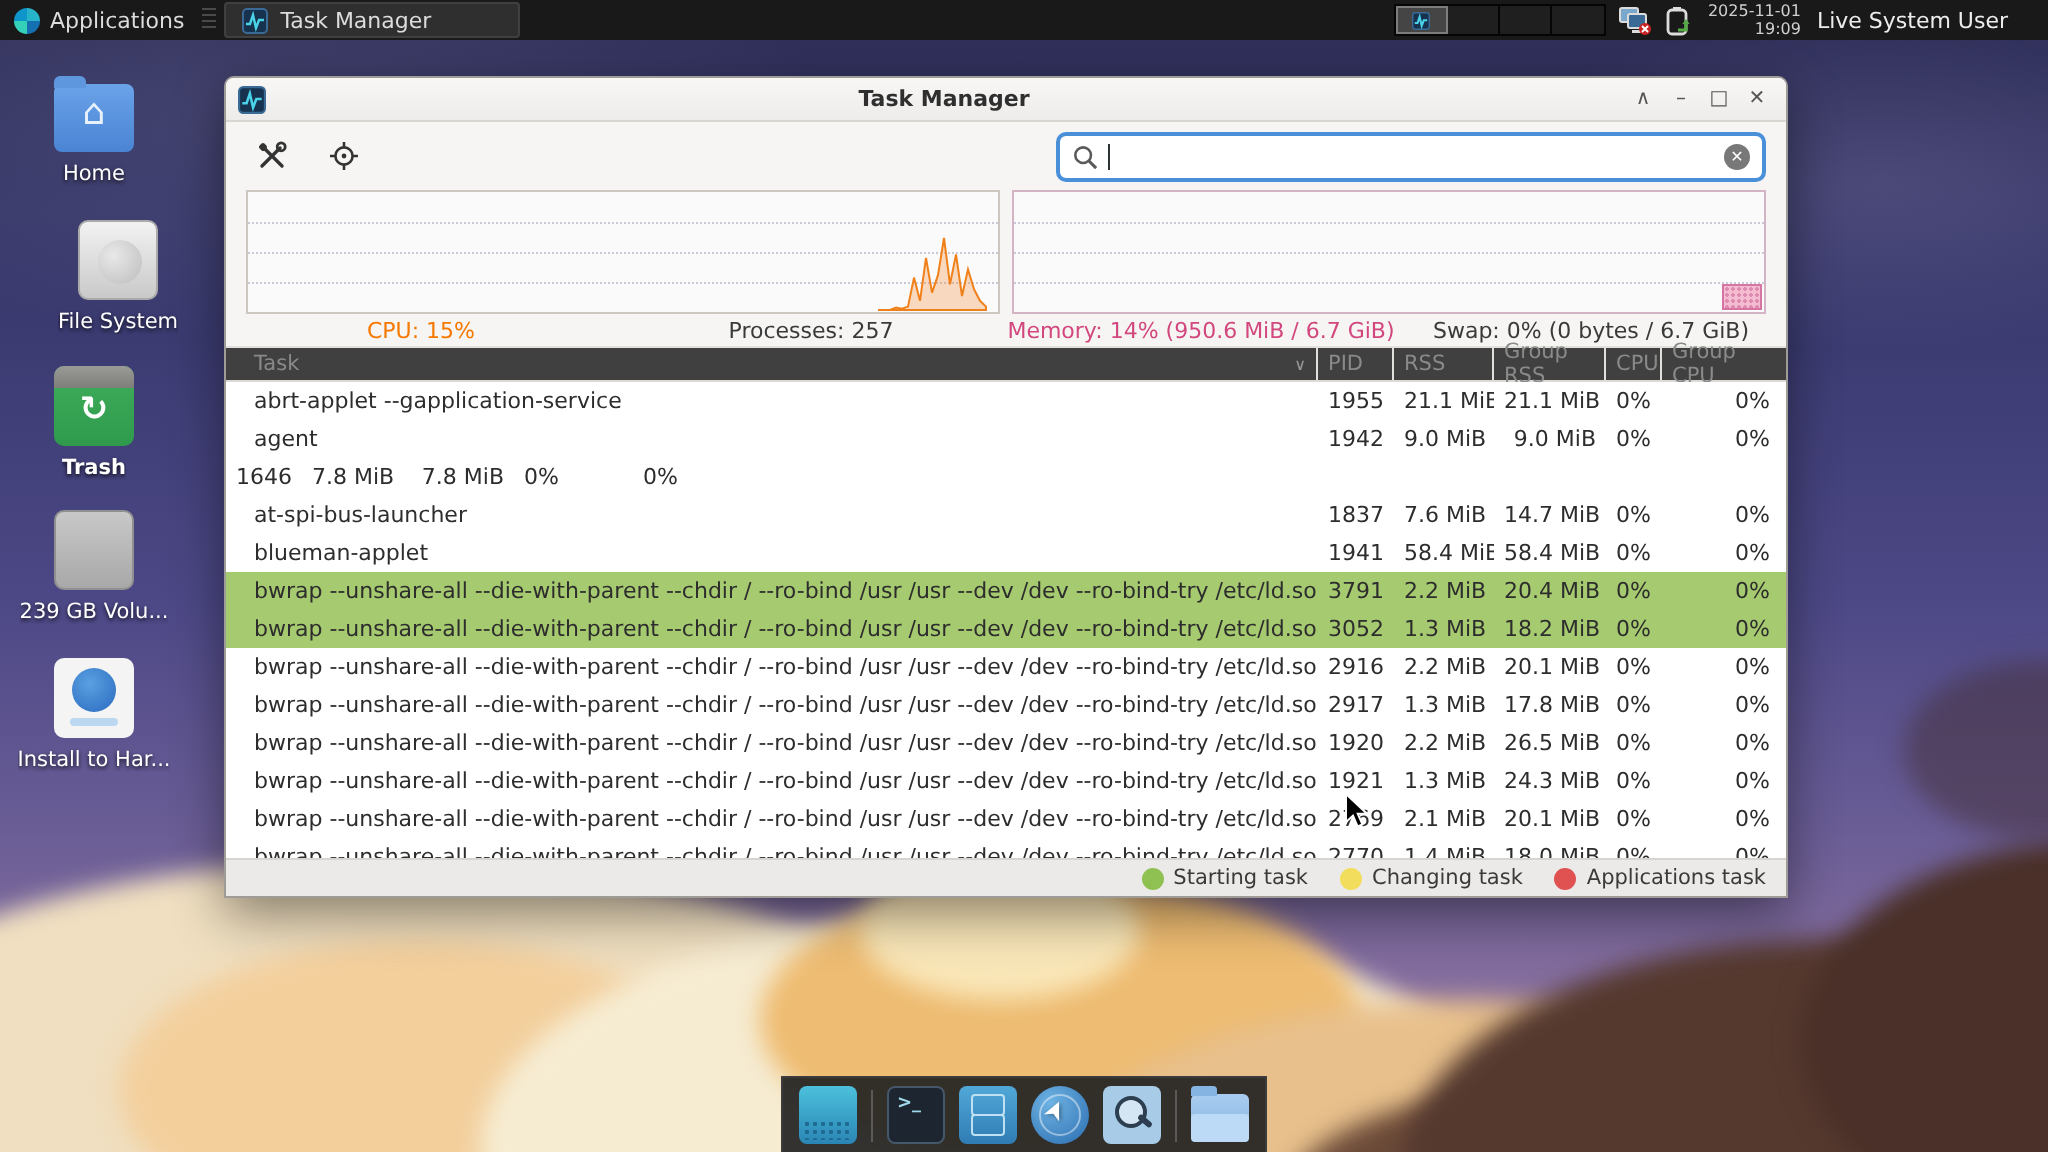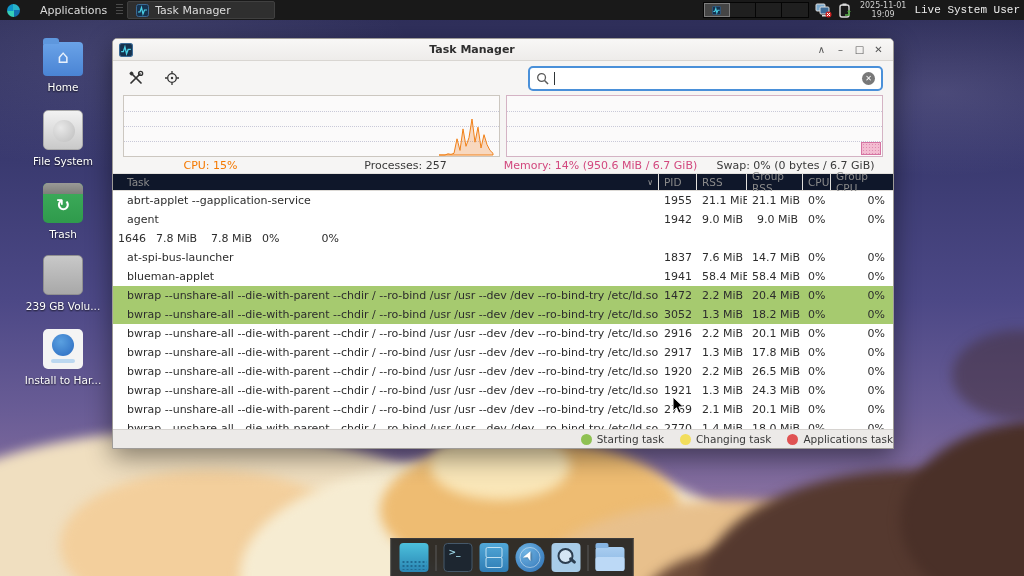--- a/index.html
+++ b/index.html
@@ -21,59 +21,59 @@
   .c5 { left:520px; top:500px; width:420px; height:200px; background:#e8c08c; }
   .c6 { left:700px; top:470px; width:420px; height:240px; background:#55392f; }
   .c7 { left:900px; top:420px; width:300px; height:200px; background:#4a3028; }
   .c8 { left:640px; top:545px; width:260px; height:120px; background:#6b4a38; }
   .c9 { left:952px; top:330px; width:140px; height:90px;  background:rgba(70,50,60,.55); }
   .c10{ left:430px; top:430px; width:140px; height:70px;  background:#f9e6b8; }
 
   
   .panel { position:absolute; left:0; top:0; width:1024px; height:20px; background:#191919;
     display:flex; align-items:center; color:#dcdcdc; font-size:11px; z-index:40; }
-  .apps-btn { display:flex; align-items:center; gap:20px; padding:0 7px; height:100%; cursor:default; }
+  .apps-btn { display:flex; align-items:center; gap:5px; padding:0 7px; height:100%; cursor:default; }
   .pinwheel { width:13px; height:13px; border-radius:50%;
     background:conic-gradient(#27b3c9 0 25%, #1470b0 25% 50%, #35d0b8 50% 75%, #0e95c9 75% 100%); }
   .drag-handle { width:7px; height:12px; margin:0 2px;
     background:repeating-linear-gradient(180deg,#4a4a4a 0 1px, transparent 1px 3px); }
   .task-btn { display:flex; align-items:center; gap:6px; height:18px; margin:1px 0 1px 2px; padding:0 8px;
     width:148px; background:#2f2f2f; border:1px solid #404040; border-radius:2px; }
   .panel-spacer { flex:1; }
   .pager { display:flex; height:16px; margin-right:6px; border:1px solid #050505; }
   .pager-cell { width:26px; height:100%; background:#1f1f1f; border-right:1px solid #050505;
     display:flex; align-items:center; justify-content:center; }
   .pager-cell:last-child { border-right:none; }
   .pager-cell.active { background:#454545; outline:1px solid #7d7d7d; outline-offset:-1px; }
   .tray { display:flex; align-items:center; gap:6px; margin-right:8px; }
-  .clock { text-align:center; font-size:8px; line-height:1.15; color:#cfcfcf; margin-right:8px; }
-  .user-label { font-size:11px; color:#ececec; margin-right:4px; white-space:nowrap;font-family:Liberation Mono, monospace; }
+  .clock { text-align:right; font-size:8px; line-height:1.15; color:#cfcfcf; margin-right:8px; }
+  .user-label { font-size:11px; color:#ececec; margin-right:20px; white-space:nowrap; }
 
   .mini-app-icon, .tm-icon { display:block; }
 
   
   .desktop-icons { position:absolute; left:12px; top:34px; width:70px; z-index:5; }
-  .dicon-item { position:absolute; left:16px; width:70px; display:flex; flex-direction:column; align-items:center; gap:5px; }
+  .dicon-item { position:absolute; left:0; width:70px; display:flex; flex-direction:column; align-items:center; gap:5px; }
   .dicon { width:40px; height:40px; position:relative; }
   .dicon-label { font-size:10.5px; color:#fff; text-shadow:0 1px 2px rgba(0,0,0,.85); white-space:nowrap; max-width:78px; overflow:hidden; }
   .dicon-home { background:linear-gradient(180deg,#6aa3e8,#4a84d4); border-radius:4px; margin-top:4px; height:34px; }
   .dicon-home::before { content:""; position:absolute; left:0; top:-4px; width:16px; height:6px; background:#5e97dd; border-radius:3px 3px 0 0; }
   .dicon-home::after { content:"⌂"; position:absolute; left:0; right:0; top:4px; text-align:center; color:#e8f1fc; font-size:18px; }
   .dicon-filesystem { background:linear-gradient(180deg,#f2f2f2,#c9c9c9); border-radius:5px; border:1px solid #aaa; }
   .dicon-filesystem::after { content:""; position:absolute; left:9px; top:9px; width:22px; height:22px; border-radius:50%;
      background:radial-gradient(circle at 35% 35%, #e8e8e8, #bdbdbd); }
   .dicon-trash { background:linear-gradient(180deg,#3fae5c,#2f9a4c); border-radius:5px; }
   .dicon-trash::before { content:""; position:absolute; left:0; top:0; width:100%; height:11px; background:linear-gradient(180deg,#9a9a96,#7e7e7a); border-radius:5px 5px 0 0; }
   .dicon-trash::after { content:"↻"; position:absolute; left:0; right:0; top:12px; text-align:center; color:#fff; font-size:17px; font-weight:bold; }
   .dicon-volume { background:linear-gradient(180deg,#c8c8c8,#a8a8a8); border-radius:5px; border:1px solid #909090; }
   .dicon-installer { background:#f4f4f4; border-radius:5px; }
   .dicon-installer::before { content:""; position:absolute; left:9px; top:5px; width:22px; height:22px; border-radius:50%;
      background:radial-gradient(circle at 40% 35%, #5aa0e0, #2a6ac0); }
   .dicon-installer::after { content:""; position:absolute; left:8px; bottom:6px; width:24px; height:4px; background:#bcd8f0; border-radius:2px; }
-  .di-0 { top:4px; } .di-1 { top:76px; } .di-2 { top:149px; } .di-3 { top:221px; } .di-4 { top:295px; }
+  .di-0 { top:4px; } .di-1 { top:76px;margin-left:12px; } .di-2 { top:149px;font-weight:bold; } .di-3 { top:221px; } .di-4 { top:295px; }
 
   
   .window { position:absolute; left:112px; top:38px; width:782px; height:411px; background:#f6f5f4;
     border:1px solid #9f9c98; border-radius:5px 5px 0 0; box-shadow:0 8px 26px rgba(0,0,0,.45); z-index:20;
     display:flex; flex-direction:column; overflow:hidden; }
   .titlebar { height:22px; background:linear-gradient(180deg,#f8f7f6,#eeecea); border-bottom:1px solid #d9d6d2;
     display:flex; align-items:center; padding:0 6px; flex:none; }
   .title-text { flex:1; text-align:center; font-size:11px; font-weight:bold; color:#2f2f2f; }
   .tb-btn { width:17px; height:16px; display:flex; align-items:center; justify-content:center;
     font-size:10px; color:#555; margin-left:2px; border-radius:2px; }
@@ -93,21 +93,21 @@
   .gl1 { top:25%; } .gl2 { top:50%; } .gl3 { top:75%; }
   .cpu-svg { position:absolute; right:0; bottom:0; }
   .mem-fill { position:absolute; right:1px; bottom:1px; width:20px; height:13px; background:#f3bcd1;
     border:1px solid #d674a2; background-image:radial-gradient(#dd8cb0 0.8px, transparent 0.9px); background-size:3px 3px; }
 
   .stat-row { height:16px; flex:none; display:flex; font-size:11px; align-items:center; }
   .stat { width:25%; text-align:center; white-space:nowrap; }
   .stat-cpu { color:#f57900; } .stat-proc { color:#3a3a3a; }
   .stat-mem { color:#d2487e; } .stat-swap { color:#3a3a3a; }
 
-  .thead { height:18px; flex:none; display:flex; align-items:center; background:#0f172a;
+  .thead { height:18px; flex:none; display:flex; align-items:center; background:#404040;
     border-top:1px solid #e3e1de; border-bottom:1px solid #ddDad6; font-size:10.5px; color:#8a8a8a; }
   .th { padding:0 5px; height:100%; display:flex; align-items:center; border-right:1px solid #e2e0dd; }
   .th-task { flex:1; padding-left:14px; }
   .sort-arrow { margin-left:auto; color:#9a9a9a; font-size:8px; }
   .col-pid { width:38px; justify-content:flex-start; }
   .col-rss { width:50px; }
   .col-grss { width:56px; }
   .col-cpu { width:28px; }
   .col-gcpu { width:62px; border-right:none; }
 
@@ -116,21 +116,21 @@
   .trow.green { background:#a6ca6f; }
   .td { padding:0 5px; white-space:nowrap; overflow:hidden; }
   .td-task { flex:1; padding-left:14px; }
   .td-pid  { width:38px; text-align:right; }
   .td-rss  { width:50px; text-align:right; }
   .td-grss { width:56px; text-align:right; }
   .td-cpu  { width:28px; text-align:left; }
   .td-gcpu { width:62px; text-align:right; padding-right:8px; }
 
   .legendbar { height:19px; flex:none; background:#eceae8; border-top:1px solid #d6d3d0;
-    display:flex; align-items:center; justify-content:flex-end; gap:16px; font-size:10.5px; color:#3a3a3a; }
+    display:flex; align-items:center; justify-content:flex-end; gap:16px; padding-right:10px; font-size:10.5px; color:#3a3a3a; }
   .leg-item { display:flex; align-items:center; gap:5px; }
   .leg-dot { width:11px; height:11px; border-radius:50%; }
 
   
   .dock { position:absolute; left:50%; transform:translateX(-50%); bottom:0; height:38px;
     background:rgba(34,34,34,.92); border:1px solid #3c3c3c; border-bottom:none;
     display:flex; align-items:center; gap:7px; padding:0 8px; z-index:30; }
   .dock-sep { width:1px; height:26px; background:#5a5a5a; }
   .dock-ic { width:29px; height:29px; position:relative; border-radius:4px; }
   .di-show-desktop { background:linear-gradient(180deg,#4cc0dc,#2a86b4); }
@@ -365,21 +365,21 @@
     <div class="td td-task">blueman-applet</div>
     <div class="td td-pid">1941</div>
     <div class="td td-rss">58.4 MiB</div>
     <div class="td td-grss">58.4 MiB</div>
     <div class="td td-cpu">0%</div>
     <div class="td td-gcpu">0%</div>
   </div>
 
   <div class="trow green">
     <div class="td td-task">bwrap --unshare-all --die-with-parent --chdir / --ro-bind /usr /usr --dev /dev --ro-bind-try /etc/ld.so.cache /etc/ld.so....</div>
-    <div class="td td-pid">1472</div>
+    <div class="td td-pid">3791</div>
     <div class="td td-rss">2.2 MiB</div>
     <div class="td td-grss">20.4 MiB</div>
     <div class="td td-cpu">0%</div>
     <div class="td td-gcpu">0%</div>
   </div>
 
   <div class="trow green">
     <div class="td td-task">bwrap --unshare-all --die-with-parent --chdir / --ro-bind /usr /usr --dev /dev --ro-bind-try /etc/ld.so.cache /etc/ld.so....</div>
     <div class="td td-pid">3052</div>
     <div class="td td-rss">1.3 MiB</div>

